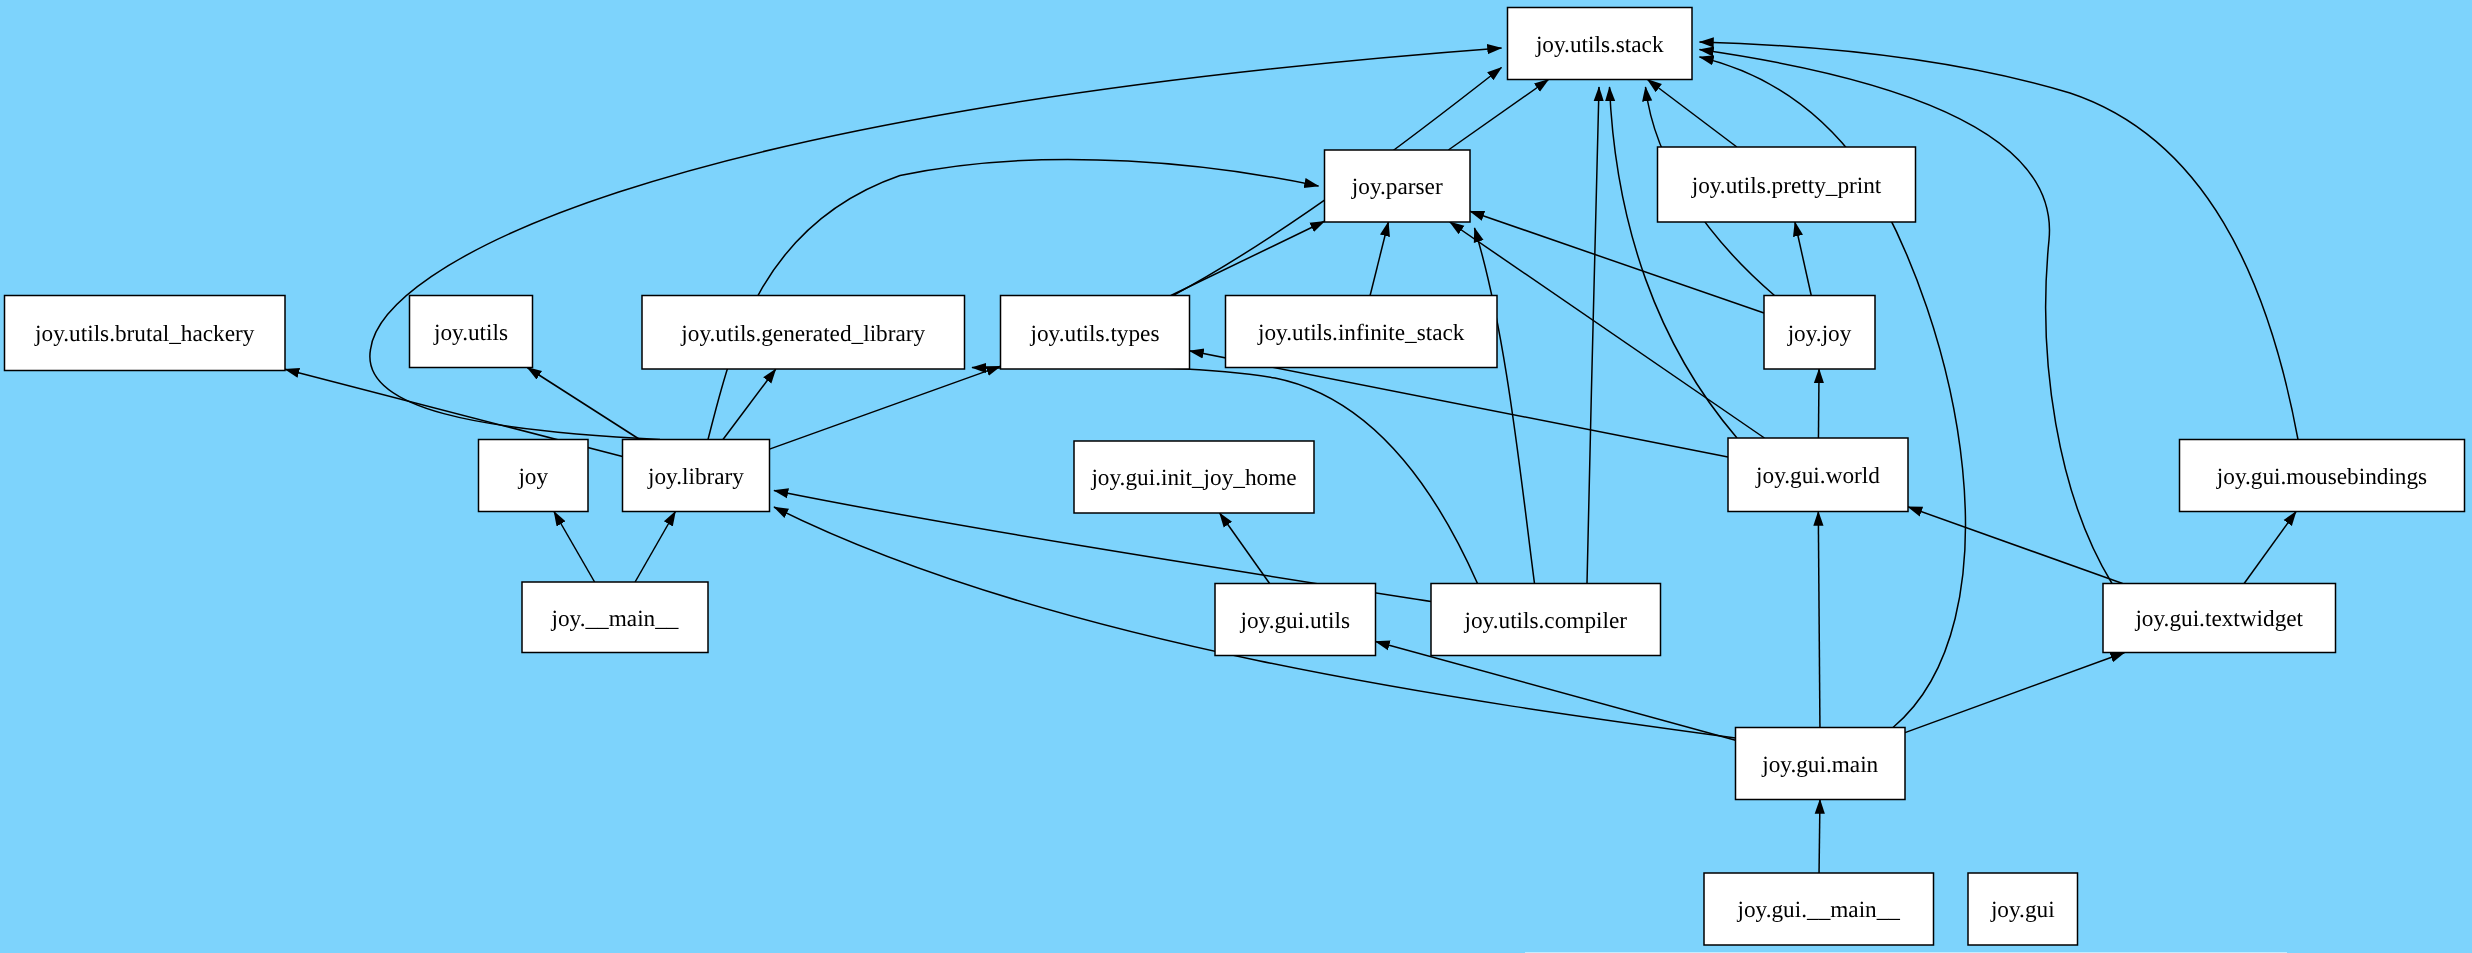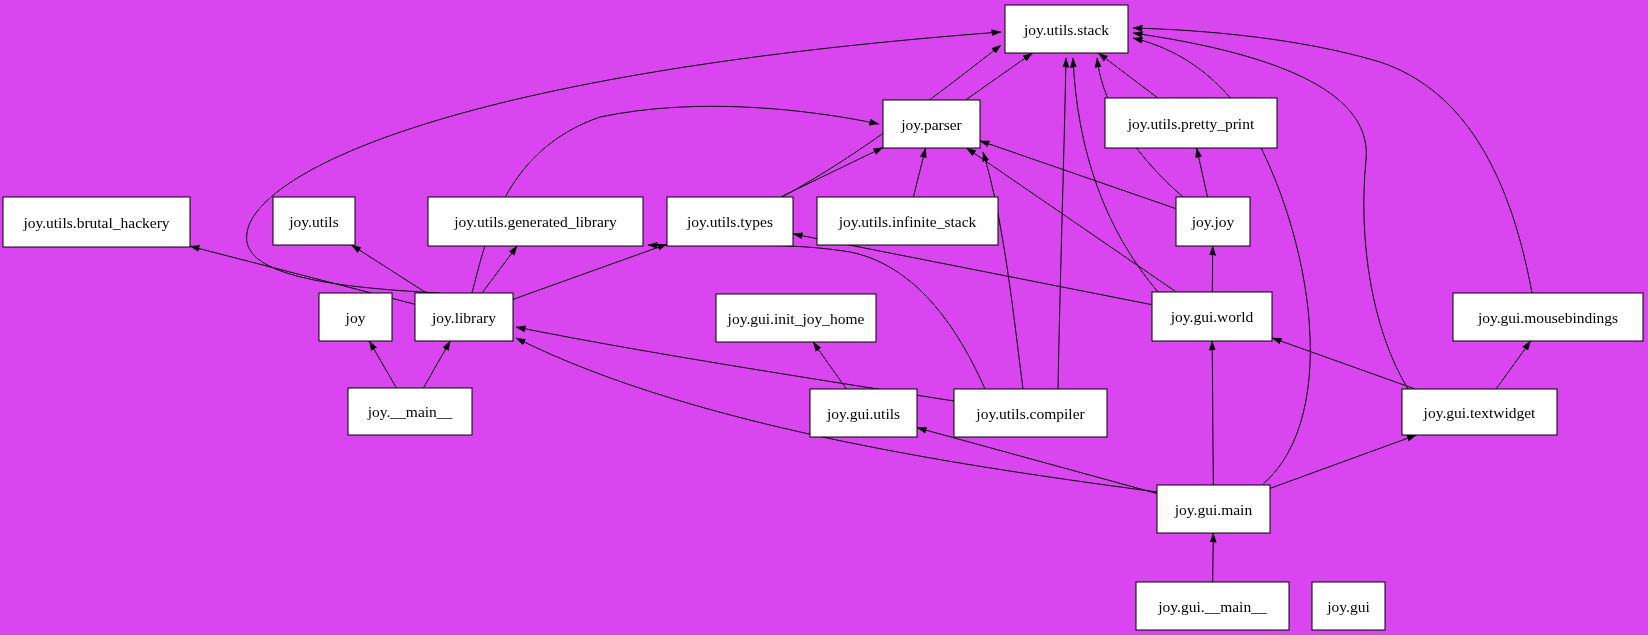--- a/index.html
+++ b/index.html
@@ -4,21 +4,21 @@
 <style>
   html, body {
     margin: 0;
     padding: 0;
     background: #ffffff;
   }
   #canvas-wrap {
     position: relative;
     width: 1648px;
     height: 635px;
-    background: #d946ef;
+    background: #7dd3fc;
     overflow: hidden;
   }
   svg {
     display: block;
     font-family: "Liberation Serif", "DejaVu Serif", serif;
   }
   .node-box {
     fill: #ffffff;
     stroke: #000000;
     stroke-width: 1;

